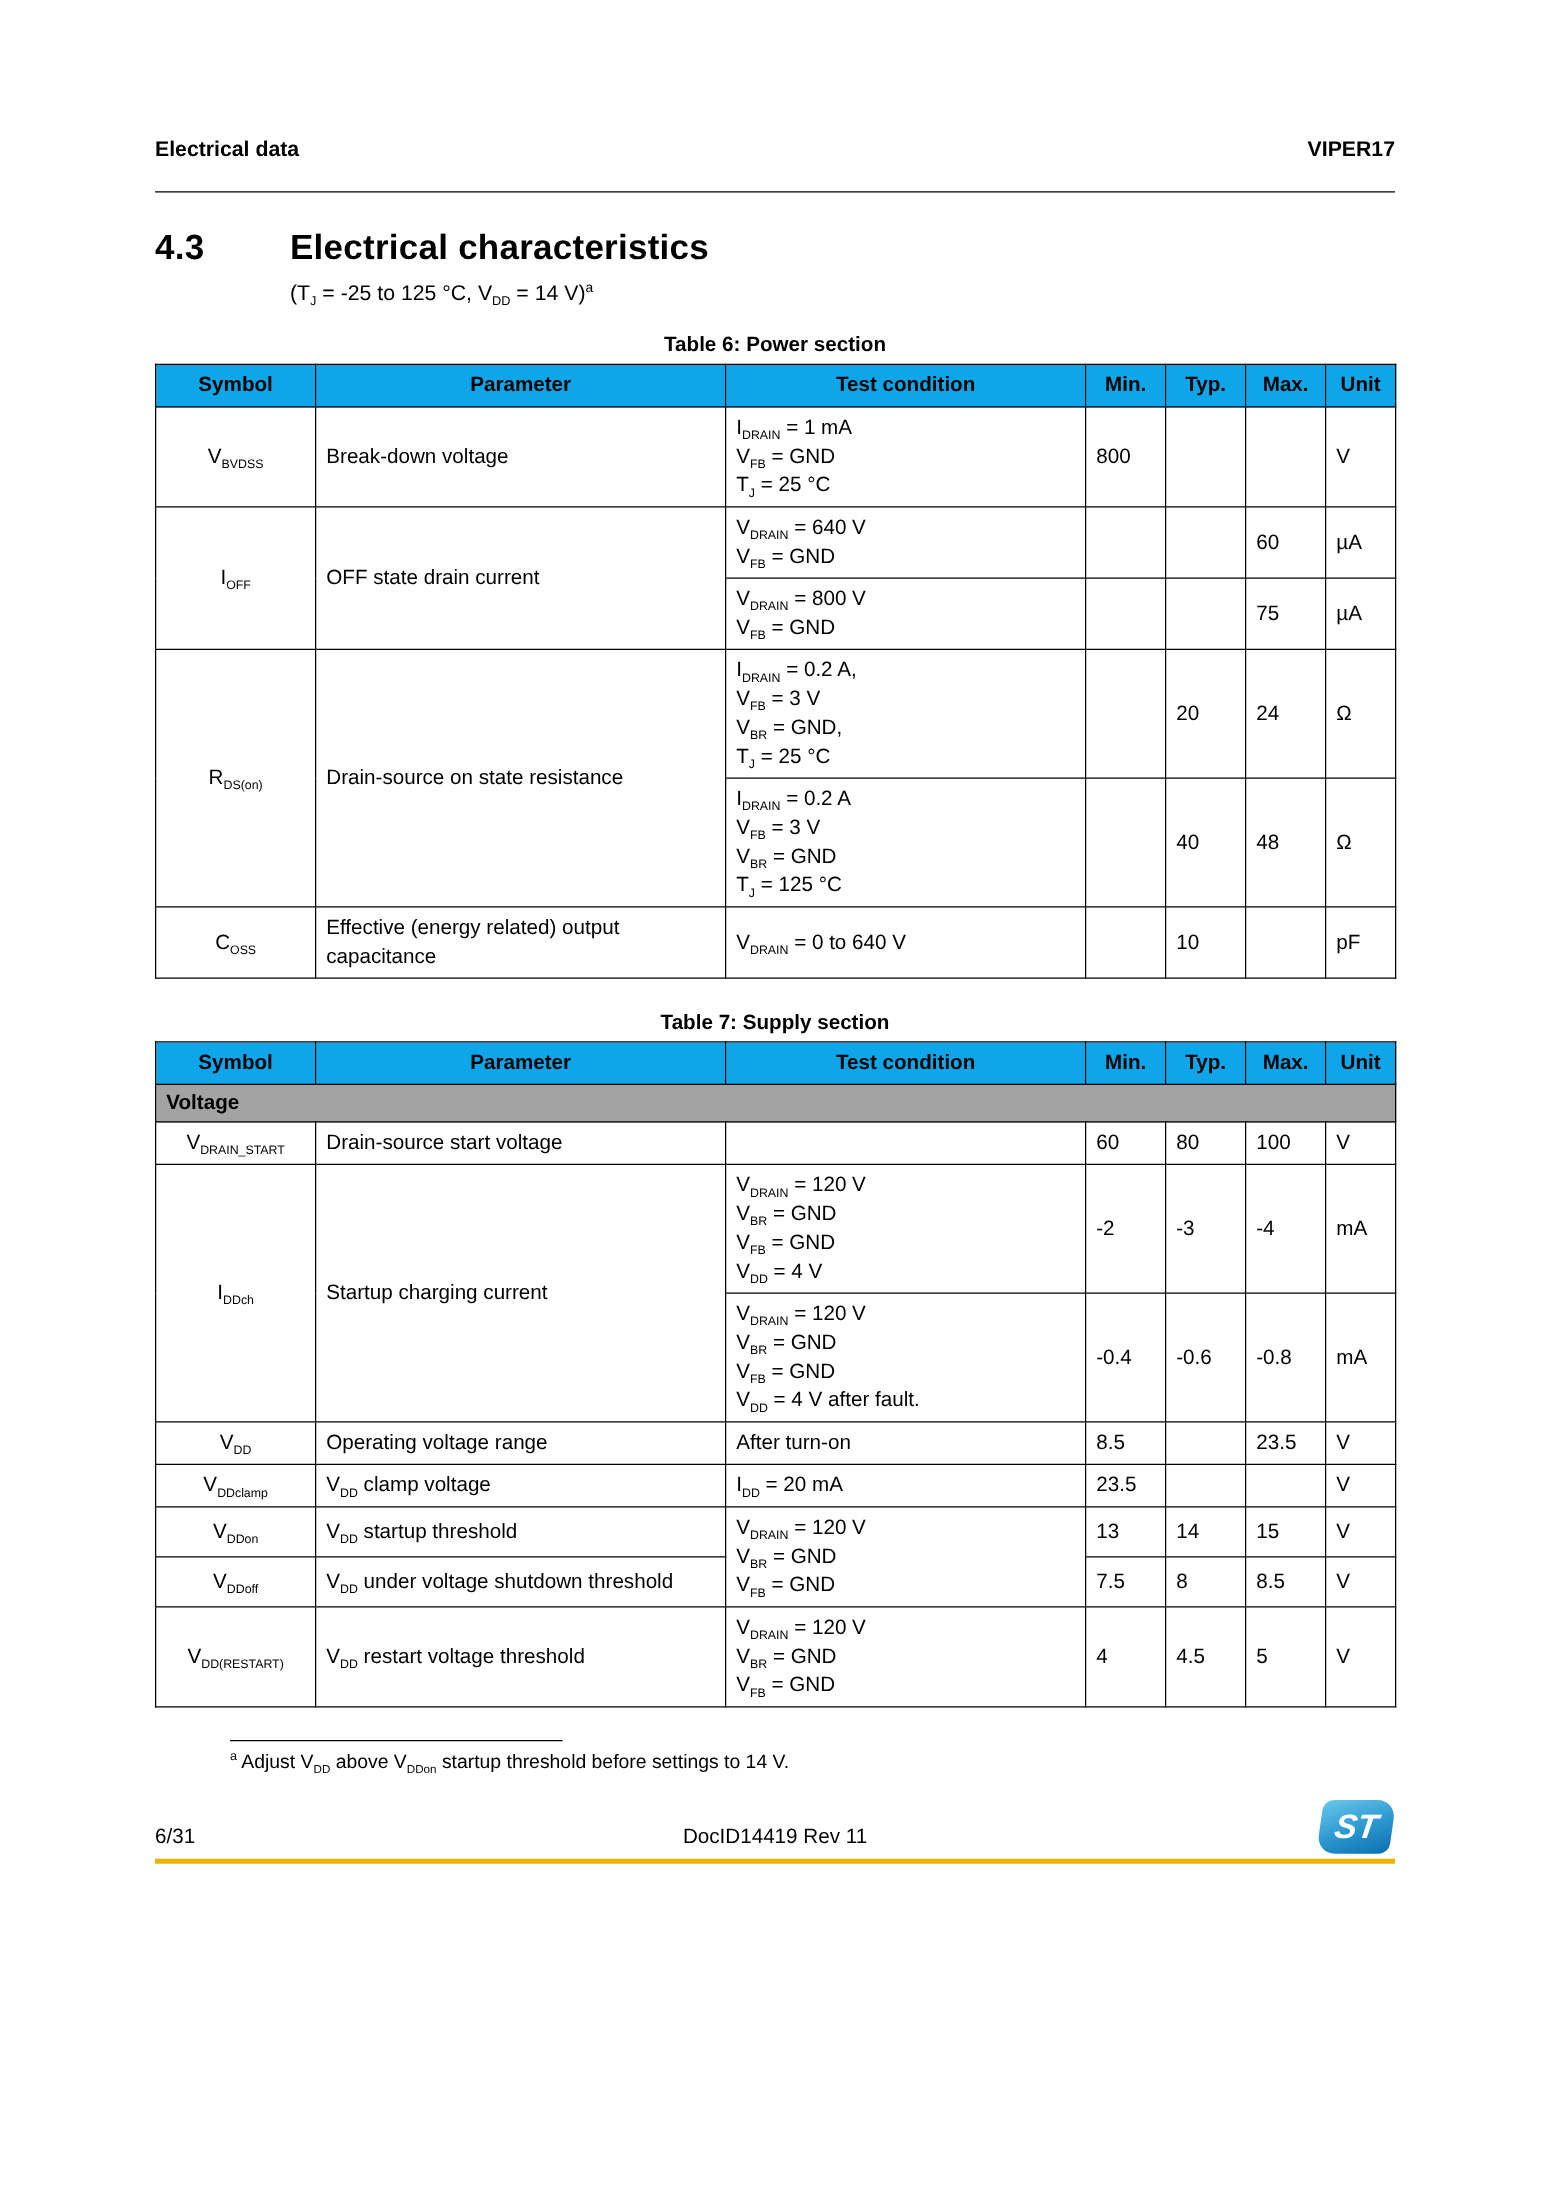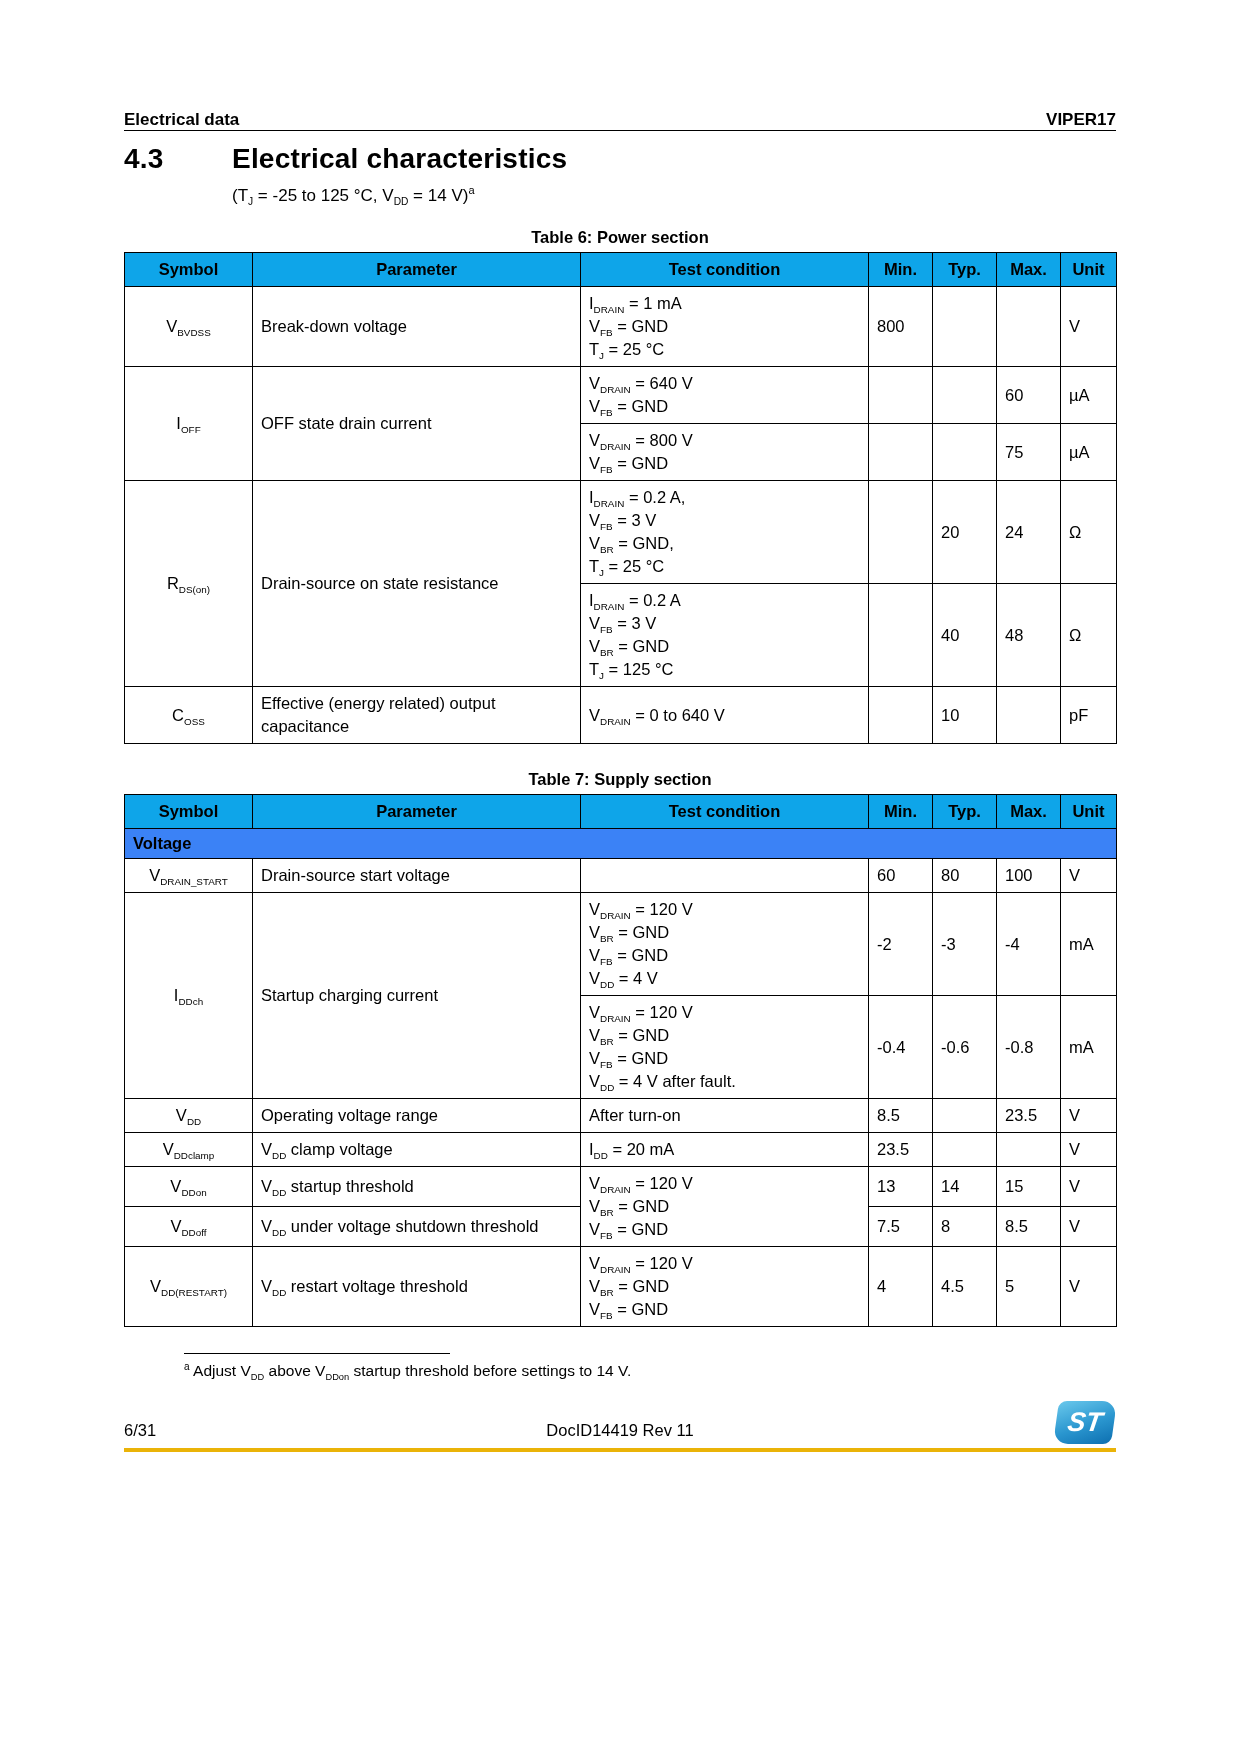--- a/index.html
+++ b/index.html
@@ -7,46 +7,46 @@
   body {
     width:1240px; height:1754px; background:#ffffff; position:relative;
     font-family:"Liberation Sans", sans-serif; color:#000;
     -webkit-font-smoothing:antialiased;
   }
   .content { position:absolute; left:124px; top:110px; width:992px; }
 
   
   .running-header {
     display:flex; justify-content:space-between; align-items:flex-end;
-    font-weight:bold; font-size:17px; padding-bottom:0;
+    font-weight:bold; font-size:17px; padding-bottom:23px;
     border-bottom:1px solid #000;
   }
 
   
-  .section-heading { display:flex; margin-top:12px; font-size:28px; font-weight:bold; letter-spacing:0.2px; }
+  .section-heading { display:flex; margin-top:28px; font-size:28px; font-weight:bold; letter-spacing:0.2px; }
   .section-number { width:108px; flex:0 0 108px; }
   .cond-note { margin-left:108px; margin-top:11px; font-size:17px; }
 
   
   .table-caption { text-align:center; font-weight:bold; font-size:16.5px; margin-top:22px; margin-bottom:5px; }
   .table-caption.second { margin-top:26px; }
 
   
   table.spec { border-collapse:collapse; width:992px; table-layout:fixed; }
   .c-sym { width:128px; } .c-par { width:328px; } .c-cond { width:288px; }
   .c-n { width:64px; } .c-u { width:56px; }
   table.spec th, table.spec td {
     border:1px solid #000; font-size:16.5px; padding:5px 8px; vertical-align:middle;
   }
   table.spec th { background:#0ea5e9; font-weight:bold; text-align:center; padding:7px 4px; }
   td.sym  { text-align:center; }
   td.par  { text-align:left; padding-left:12px; line-height:23px; }
   td.cond { text-align:left; padding-left:12px; line-height:23px; }
   td.num  { text-align:left; }
-  td.group { font-weight:bold; text-align:left; padding-left:10px; background:#3b82f6; }
+  td.group { font-weight:bold; text-align:left; padding-left:10px; background:#a3a3a3; }
   sub { font-size:0.6em; line-height:0; }
   sup { font-size:0.65em; line-height:0; }
 
   
   .footnote { margin-top:26px; margin-left:60px; }
   .footnote-rule { width:266px; border-top:1px solid #000; margin-bottom:8px; }
   .footnote-text { font-size:15.5px; }
 
   
   .footer { margin-top:20px; }

